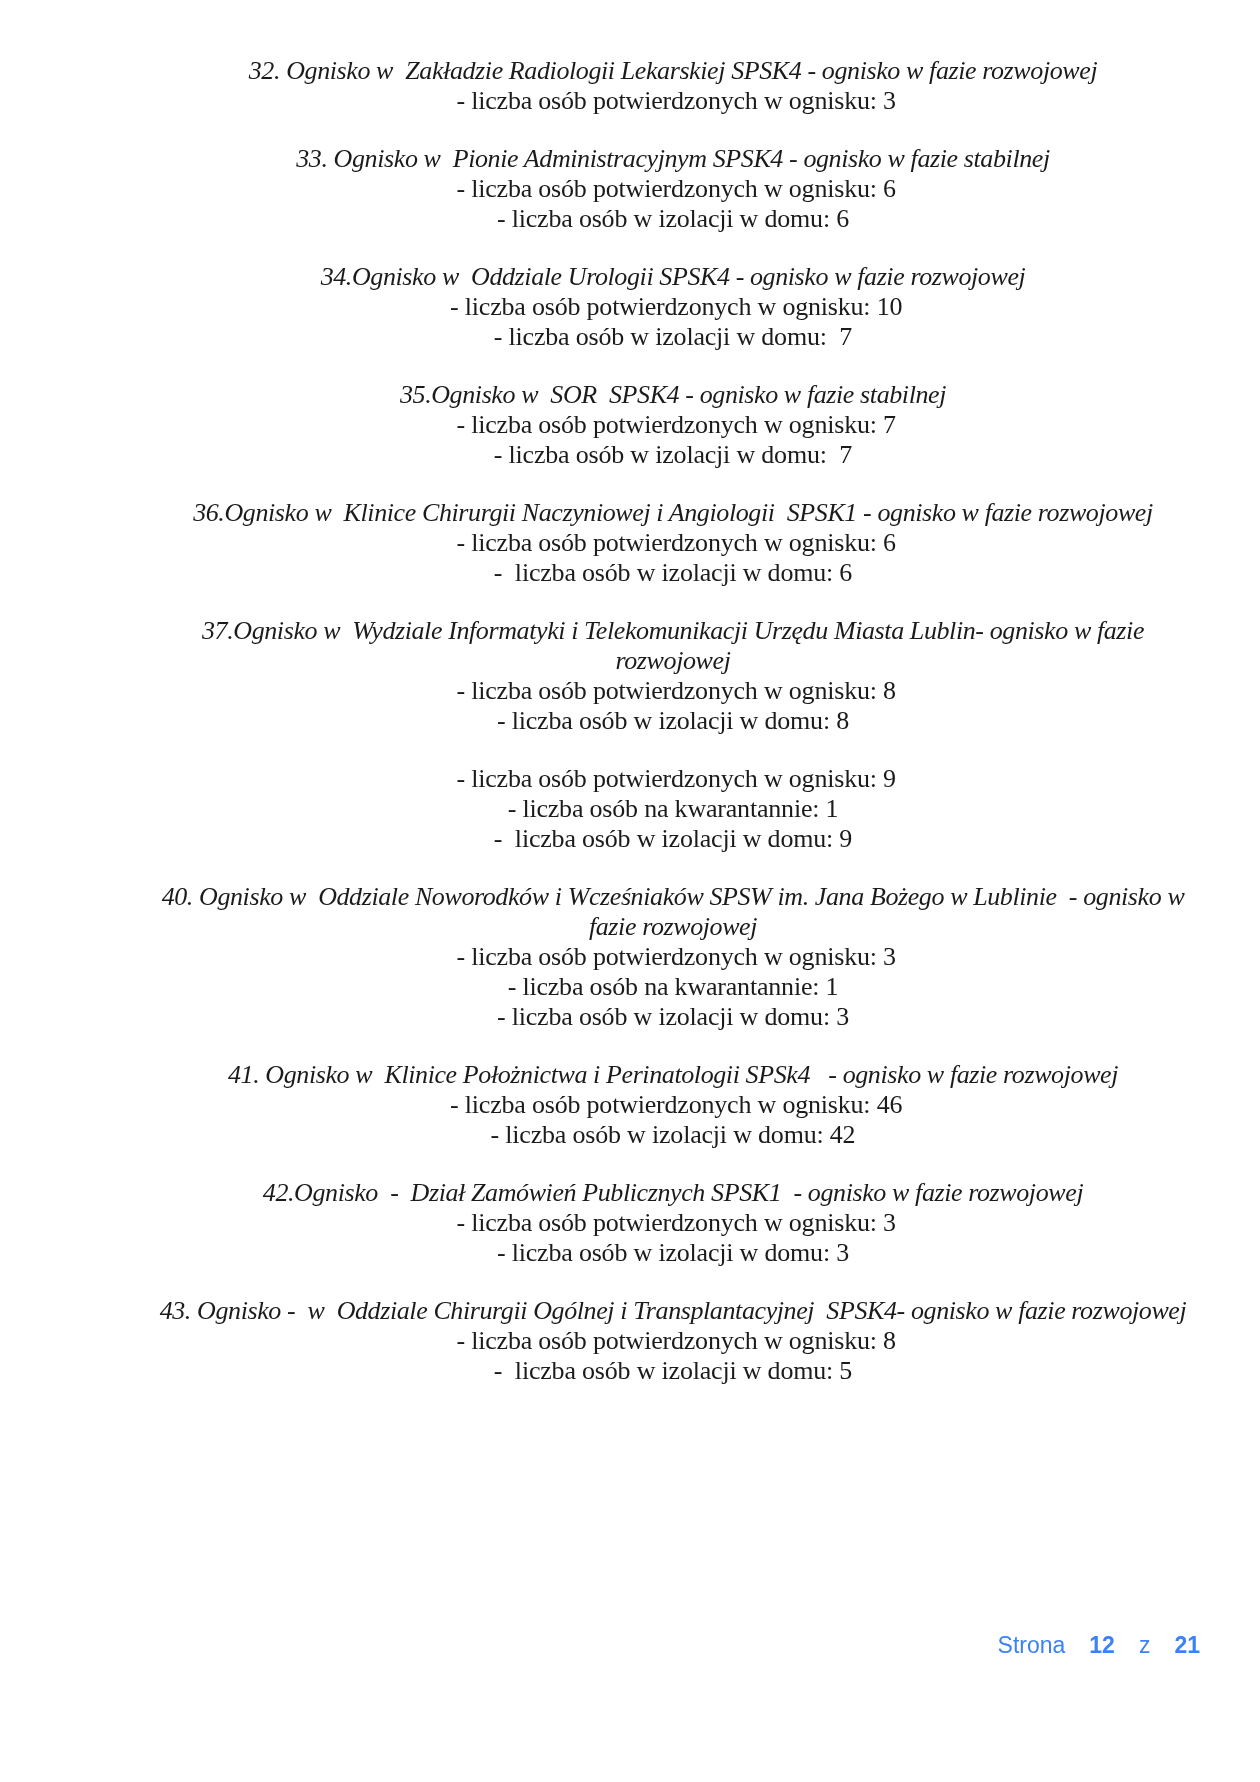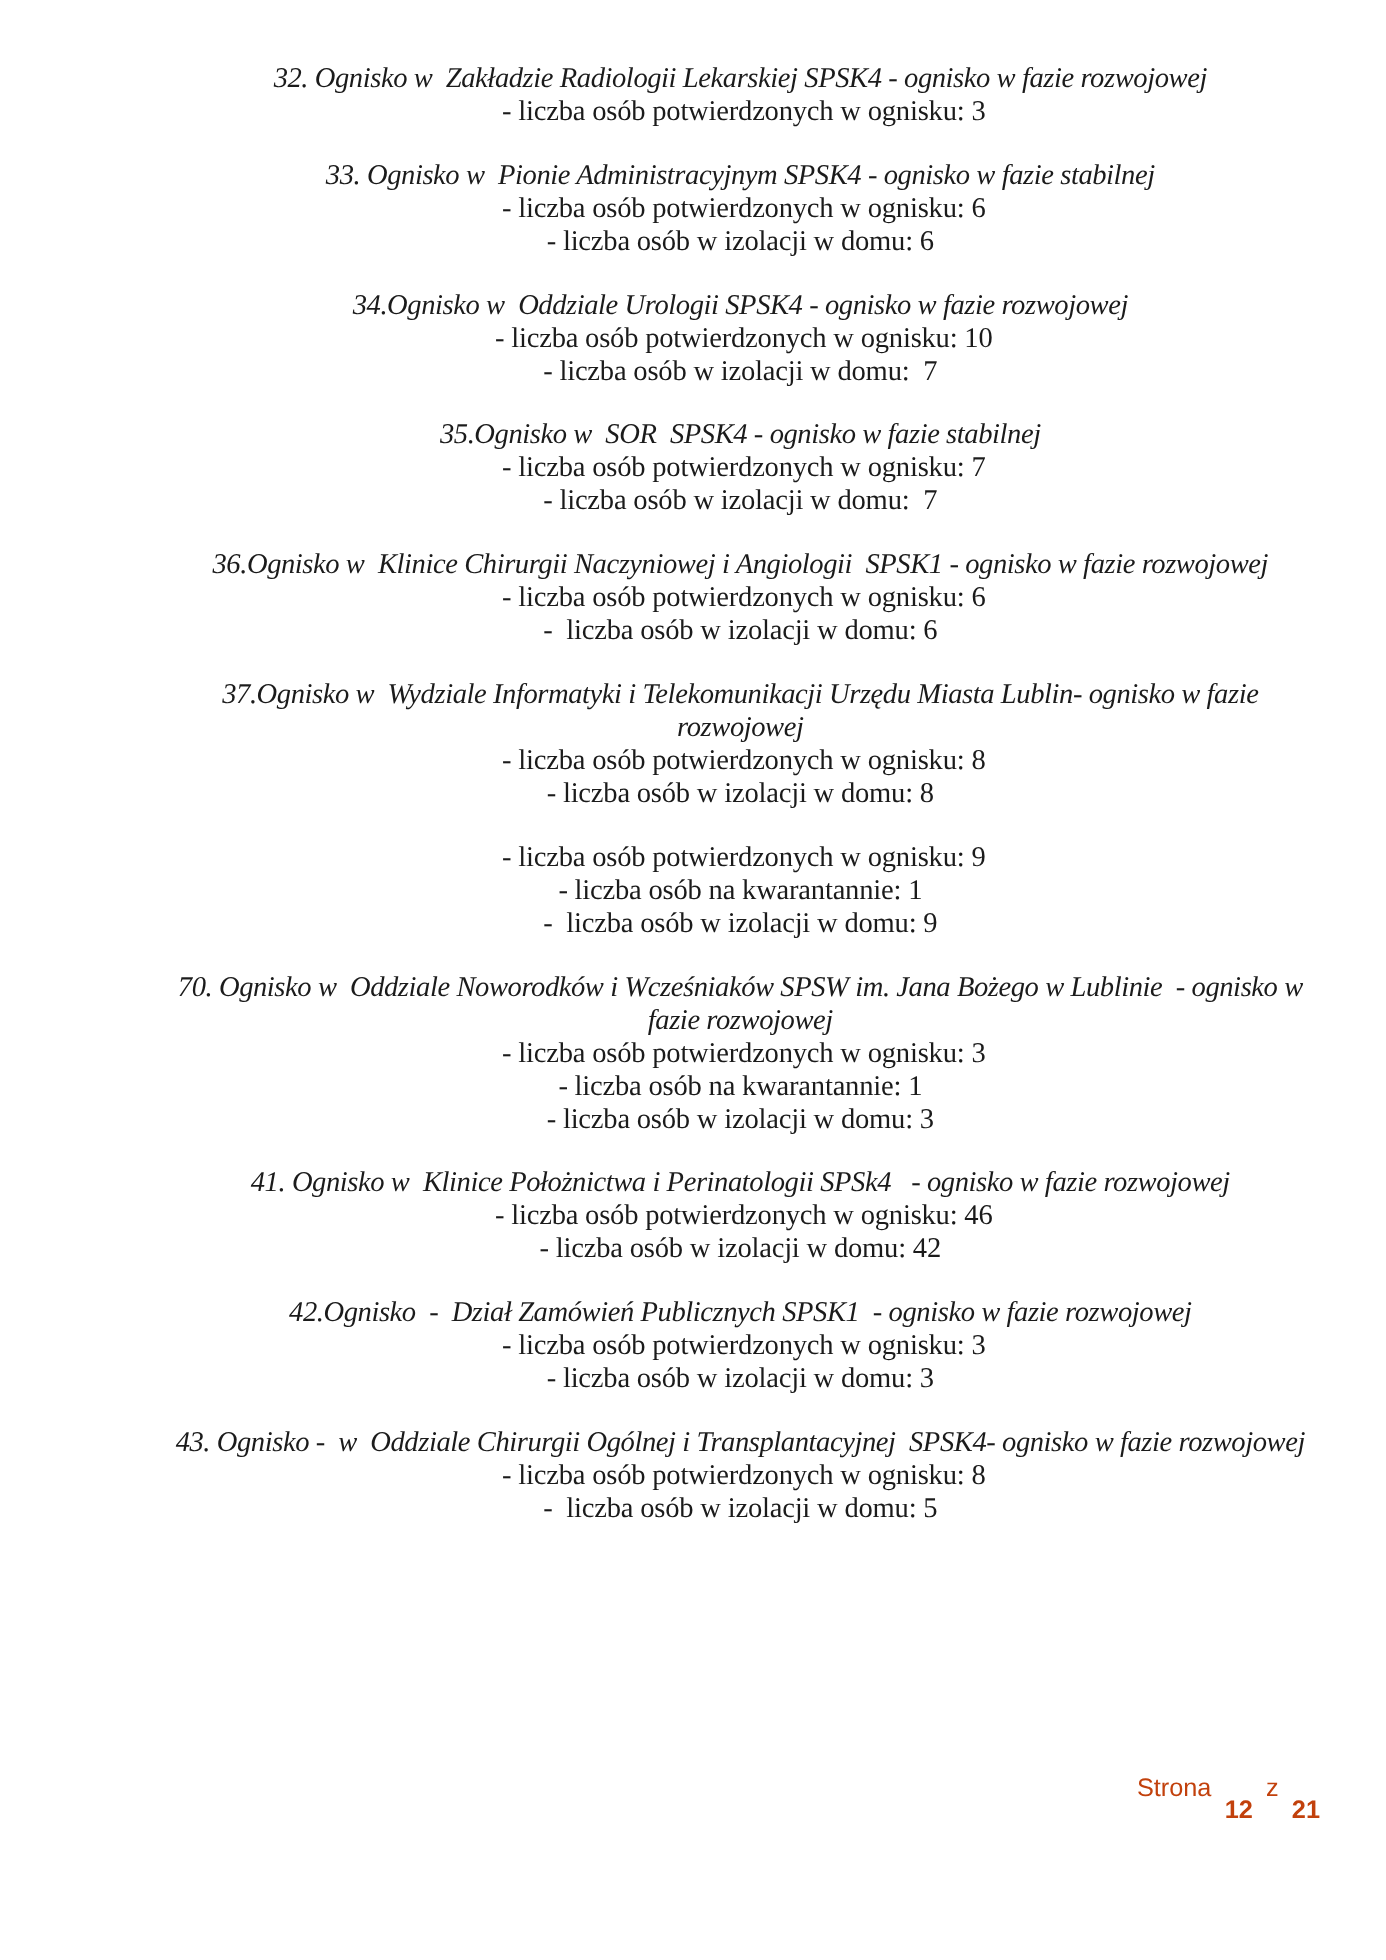--- a/index.html
+++ b/index.html
@@ -45,24 +45,24 @@
     line-height: 30px;
     white-space: pre;
     letter-spacing: -0.2px;
   }
   .footer {
     position: absolute;
     top: 1612px;
     right: 60px;
     font-family: "Liberation Sans", "DejaVu Sans", sans-serif;
     font-size: 23px;
-    color: #c2410c;
+    color: #3b82f6;
     display: flex;
-    gap: 12px;
-    align-items: flex-start;
+    gap: 24px;
+    align-items: flex-end;
   }
   .footer .bold {
     font-weight: bold;
     margin-top: 20px;
   }
 </style>
 </head>
 <body>
 
 <div class="page">
@@ -105,21 +105,21 @@
       </section>
 
 
   <section class="item">
   <div class="detail"> - liczba osób potwierdzonych w ognisku: 9</div>
         <div class="detail">- liczba osób na kwarantannie: 1</div>
         <div class="detail">-  liczba osób w izolacji w domu: 9</div>
       </section>
 
   <section class="item">
-    <h2 class="heading">70. Ognisko w  Oddziale Noworodków i Wcześniaków SPSW im. Jana Bożego w Lublinie  - ognisko w</h2>
+    <h2 class="heading">40. Ognisko w  Oddziale Noworodków i Wcześniaków SPSW im. Jana Bożego w Lublinie  - ognisko w</h2>
   <div class="heading">fazie rozwojowej</div>
         <div class="detail"> - liczba osób potwierdzonych w ognisku: 3</div>
         <div class="detail">- liczba osób na kwarantannie: 1</div>
         <div class="detail">- liczba osób w izolacji w domu: 3</div>
       </section>
 
   <section class="item">
     <h2 class="heading">41. Ognisko w  Klinice Położnictwa i Perinatologii SPSk4   - ognisko w fazie rozwojowej</h2>
   <div class="detail"> - liczba osób potwierdzonych w ognisku: 46</div>
         <div class="detail">- liczba osób w izolacji w domu: 42</div>

